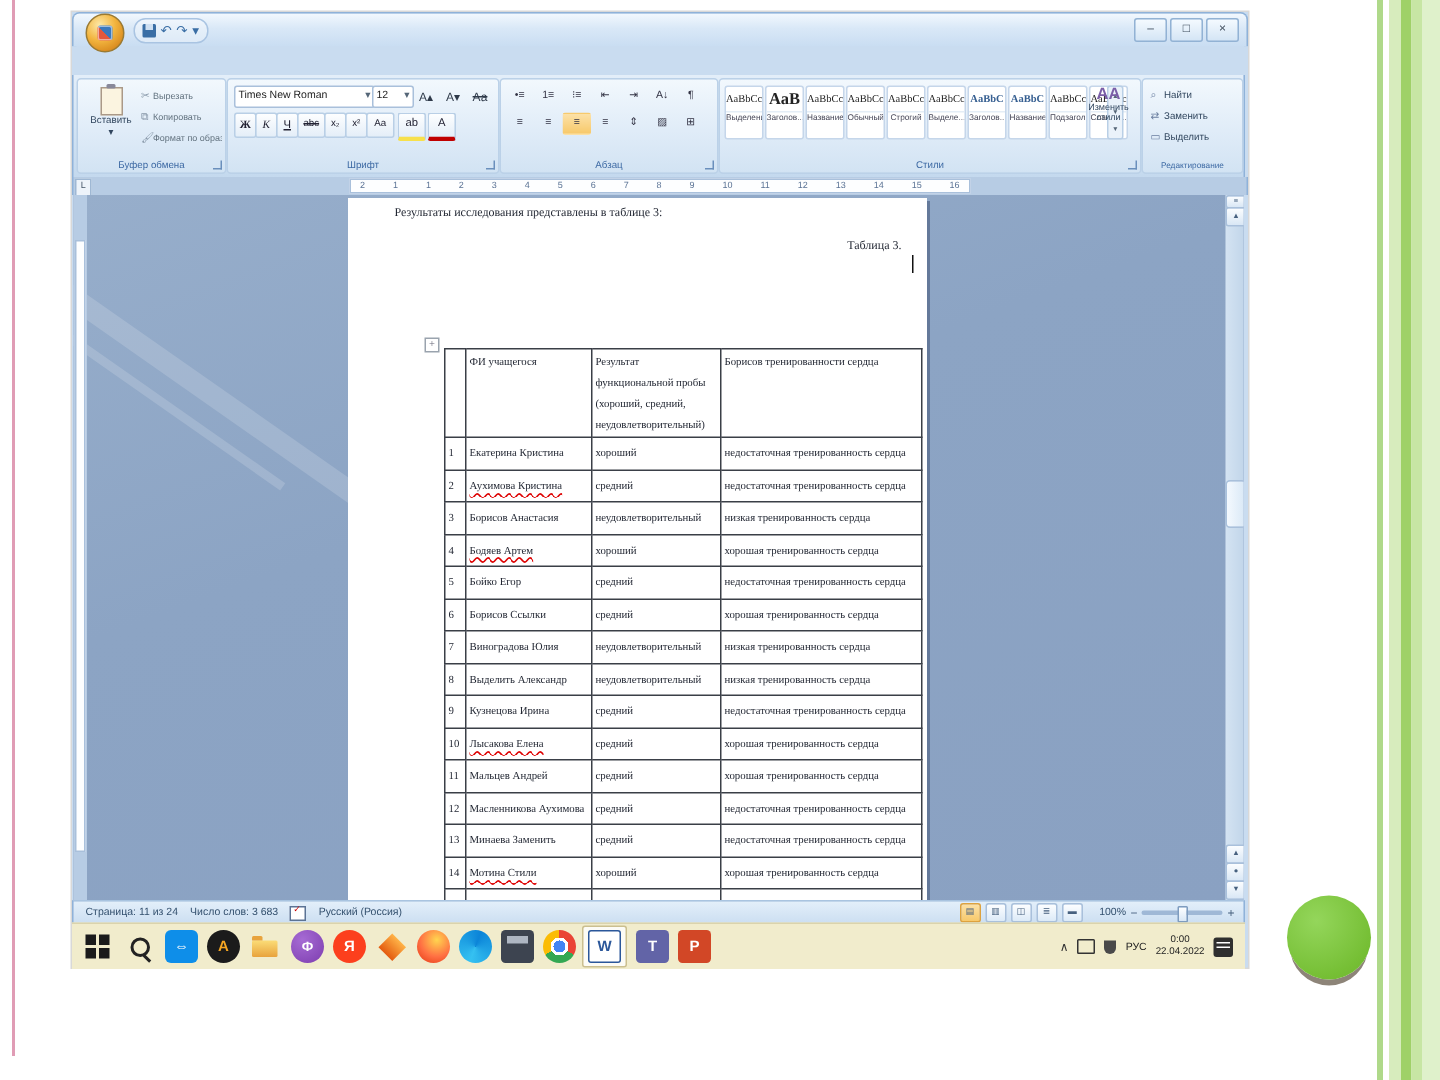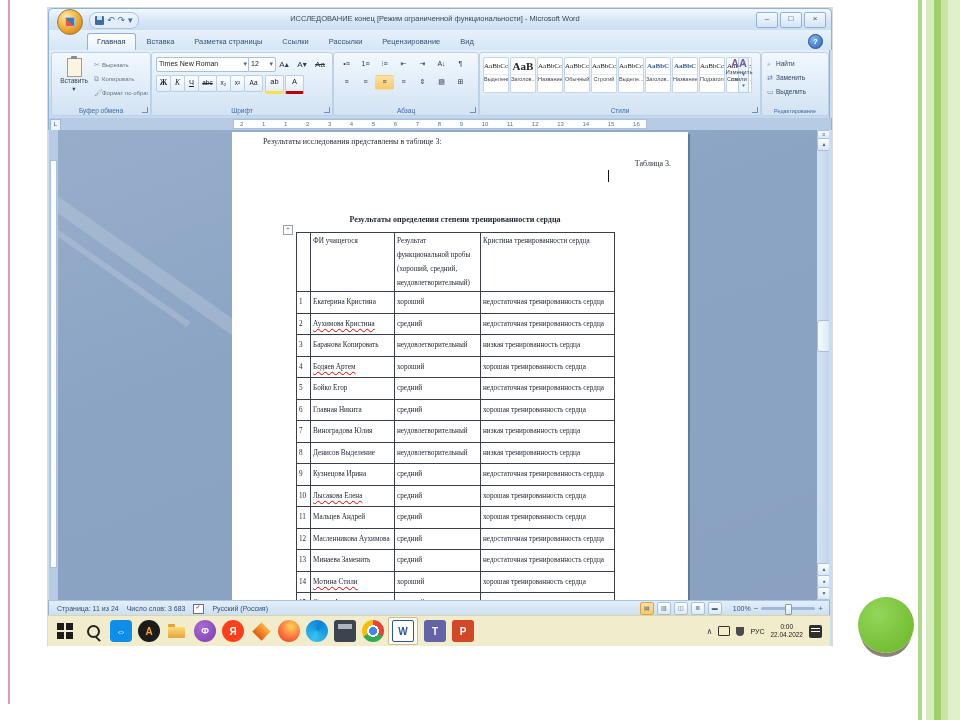--- a/index.html
+++ b/index.html
@@ -99,21 +99,21 @@
     font-size:6px;line-height:9px;text-align:center;color:#456;}
   #ruler-band{left:184px;top:1px;width:414px;height:10px;background:#FDFEFF;border:1px solid #A9C0DB;
     display:flex;align-items:center;justify-content:space-between;padding:0 6px;box-sizing:border-box;}
   .rnum{font-size:6px;color:#5B7395;line-height:1;}
   
   #docarea{left:1px;top:122px;width:780px;height:470px;overflow:hidden;
     background:linear-gradient(160deg,#97AECB,#8CA4C4 40%,#8AA1C2);}
   .streak{position:absolute;background:rgba(255,255,255,.16);transform:rotate(-55deg);}
   #vruler{left:0;top:0;width:9px;height:470px;background:#B7CCE4;}
   #vruler-band{left:1px;top:30px;width:7px;height:408px;background:#FDFEFF;border:1px solid #A9C0DB;box-sizing:border-box;}
-  #page{left:183px;top:2px;width:456px;height:468px;background:#fff;
+  #page{left:183px;top:2px;width:386px;height:468px;background:#fff;
     box-shadow:2px 2px 0 #64799A;color:#1F2430;}
   
   #vscroll{left:768px;top:0;width:12px;height:470px;background:linear-gradient(90deg,#D4E3F2,#C2D6EA);}
   .sbtn{position:absolute;left:0;width:12px;height:11px;border:1px solid #A9C0DB;border-radius:2px;
     background:linear-gradient(#FBFDFF,#D9E7F5);font-size:5px;line-height:10px;text-align:center;color:#47617F;}
   #sthumb{position:absolute;left:0;top:190px;width:12px;height:30px;border:1px solid #A9C0DB;border-radius:3px;
     background:linear-gradient(90deg,#F4F9FE,#D9E8F6);}
   
   .serif{font-family:"Liberation Serif","DejaVu Serif",serif;}
   #p1{left:31px;top:5px;font-size:8px;}
@@ -204,40 +204,27 @@
 
   <div id="shot" class="abs">
 
     <div id="titlebar" class="abs">
       <div id="qat" class="abs">
         <span id="save-ic"></span>
         <span class="qat-ic">↶</span>
         <span class="qat-ic">↷</span>
         <span class="qat-ic">▾</span>
       </div>
-      <div id="title-text" class="abs">ИССЛЕДОВАНИЕ конец [Режим ограниченной функциональности] - Microsoft Word</div>
       <div id="win-btns" class="abs">
         <span class="winbtn">–</span>
         <span class="winbtn">□</span>
         <span class="winbtn">×</span>
       </div>
     </div>
 
-    <div id="tabrow" class="abs">
-      <div id="tabs-wrap" class="abs">
-        <span class="rtab active">Главная</span>
-        <span class="rtab">Вставка</span>
-        <span class="rtab">Разметка страницы</span>
-        <span class="rtab">Ссылки</span>
-        <span class="rtab">Рассылки</span>
-        <span class="rtab">Рецензирование</span>
-        <span class="rtab">Вид</span>
-      </div>
-      <div id="help-btn" class="abs">?</div>
-    </div>
     <div id="office-btn" class="abs">
         <span id="office-logo"></span>
       </div>
 
     <div id="ribbon" class="abs">
 
       <div id="grp-clip" class="grp">
         <div id="paste-btn" class="abs">
           <div id="paste-clipboard"></div>
           <div class="vlabel"><span>Вставить</span><br>
@@ -380,84 +367,83 @@
       <div class="streak" style="left:30px;top:-10px;width:6px;height:260px;"></div>
       <div class="streak" style="left:95px;top:-10px;width:14px;height:300px;"></div>
       <div id="vruler" class="abs">
         <div id="vruler-band" class="abs"></div>
       </div>
 
       <div id="page" class="abs serif">
         <div id="p1" class="abs">Результаты исследования представлены в таблице 3:</div>
         <div id="caption" class="abs">Таблица 3.</div>
         <div id="cursor" class="abs"></div>
-        <div id="tbl-title" class="abs">Результаты определения степени тренированности сердца</div>
         <div id="tbl-handle" class="abs">+</div>
 
         <table id="dtable">
           <colgroup>
               <col class="c-num">
               <col class="c-name">
               <col class="c-res">
               <col class="c-deg">
             </colgroup>
           <thead>
             <tr>
               <th class="c-num"></th>
               <th class="c-name">ФИ учащегося</th>
               <th class="c-res">Результат функциональной пробы (хороший, средний, неудовлетворительный)</th>
-              <th class="c-deg nw">Кристина тренированности сердца</th>
+              <th class="c-deg nw">Борисов тренированности сердца</th>
             </tr>
           </thead>
           <tbody>
               <tr>
               <td class="c-num">1</td>
               <td class="c-name">Екатерина Кристина</td>
               <td class="c-res">хороший</td>
               <td class="c-deg">недостаточная тренированность сердца</td>
             </tr>
               <tr>
               <td class="c-num">2</td>
               <td class="c-name misspelled">Аухимова Кристина</td>
               <td class="c-res">средний</td>
               <td class="c-deg">недостаточная тренированность сердца</td>
             </tr>
               <tr>
               <td class="c-num">3</td>
-              <td class="c-name">Баранова Копировать</td>
+              <td class="c-name">Борисов Анастасия</td>
               <td class="c-res">неудовлетворительный</td>
               <td class="c-deg">низкая тренированность сердца</td>
             </tr>
               <tr>
               <td class="c-num">4</td>
               <td class="c-name misspelled">Бодяев Артем</td>
               <td class="c-res">хороший</td>
               <td class="c-deg">хорошая тренированность сердца</td>
             </tr>
               <tr>
               <td class="c-num">5</td>
               <td class="c-name">Бойко Егор</td>
               <td class="c-res">средний</td>
               <td class="c-deg">недостаточная тренированность сердца</td>
             </tr>
               <tr>
               <td class="c-num">6</td>
-              <td class="c-name">Главная Никита</td>
+              <td class="c-name">Борисов Ссылки</td>
               <td class="c-res">средний</td>
               <td class="c-deg">хорошая тренированность сердца</td>
             </tr>
               <tr>
               <td class="c-num">7</td>
               <td class="c-name">Виноградова Юлия</td>
               <td class="c-res">неудовлетворительный</td>
               <td class="c-deg">низкая тренированность сердца</td>
             </tr>
               <tr>
               <td class="c-num">8</td>
-              <td class="c-name">Денисов Выделение</td>
+              <td class="c-name">Выделить Александр</td>
               <td class="c-res">неудовлетворительный</td>
               <td class="c-deg">низкая тренированность сердца</td>
             </tr>
               <tr>
               <td class="c-num">9</td>
               <td class="c-name">Кузнецова Ирина</td>
               <td class="c-res">средний</td>
               <td class="c-deg">недостаточная тренированность сердца</td>
             </tr>
               <tr>

